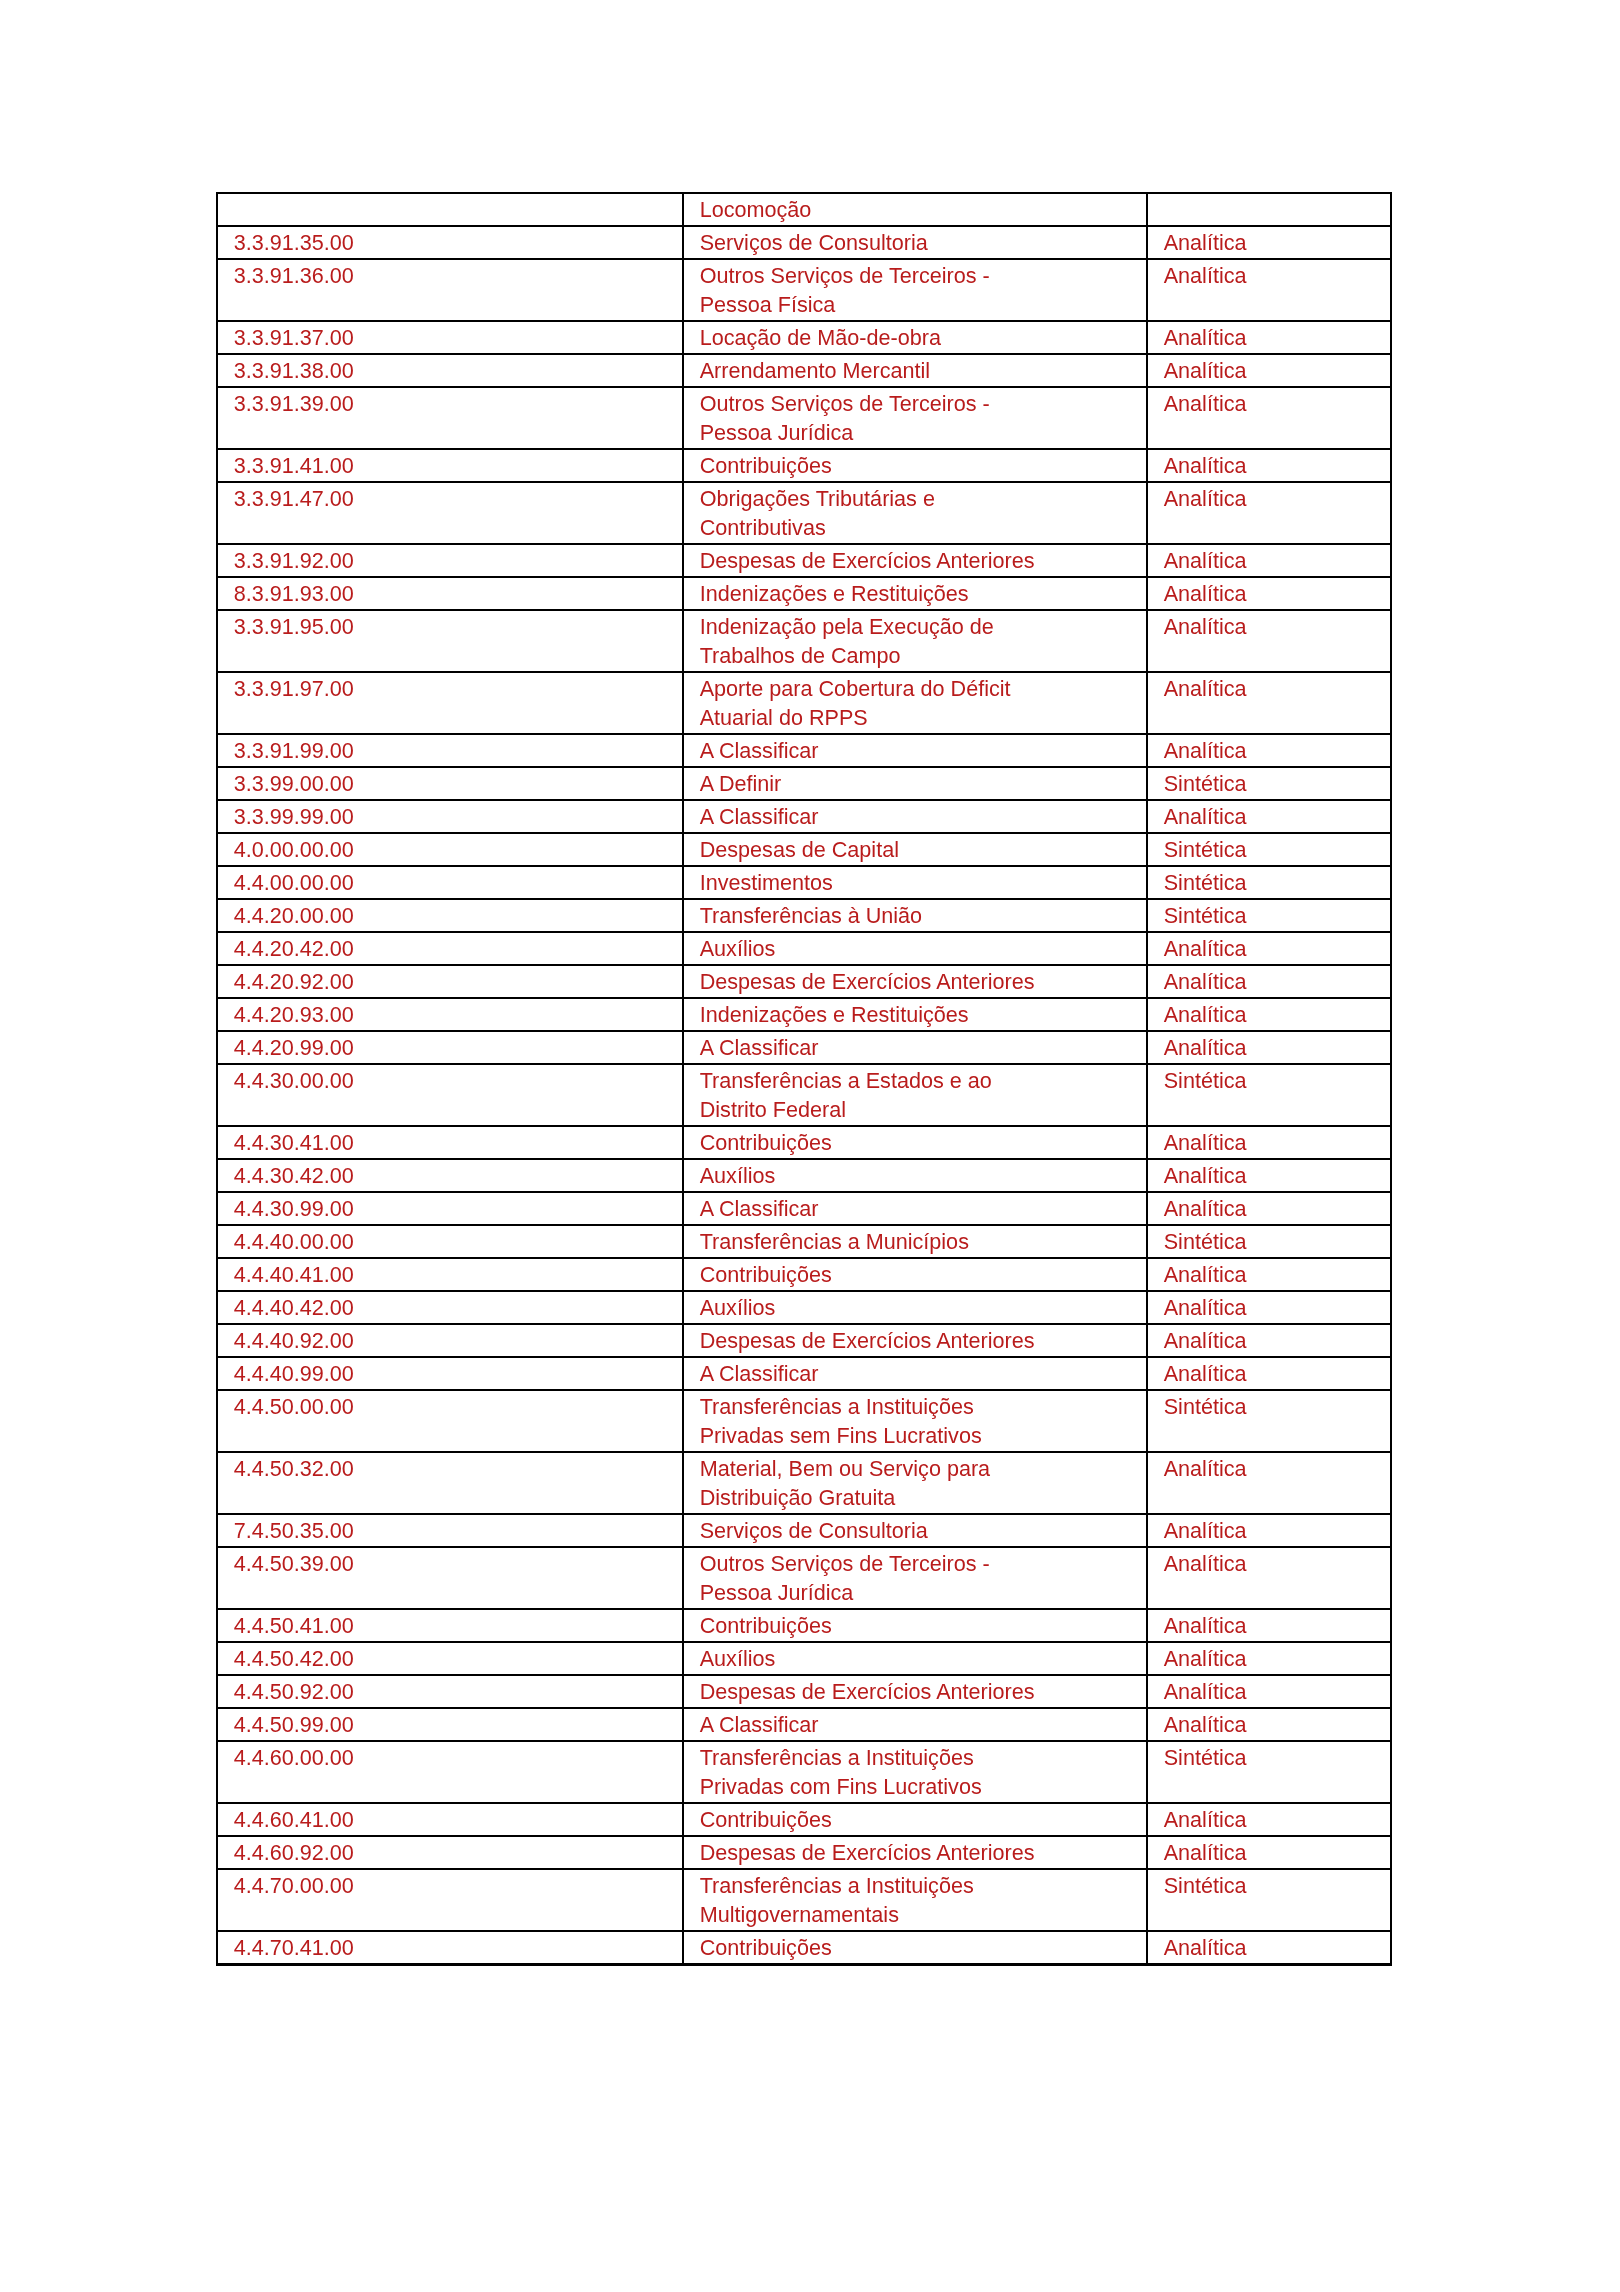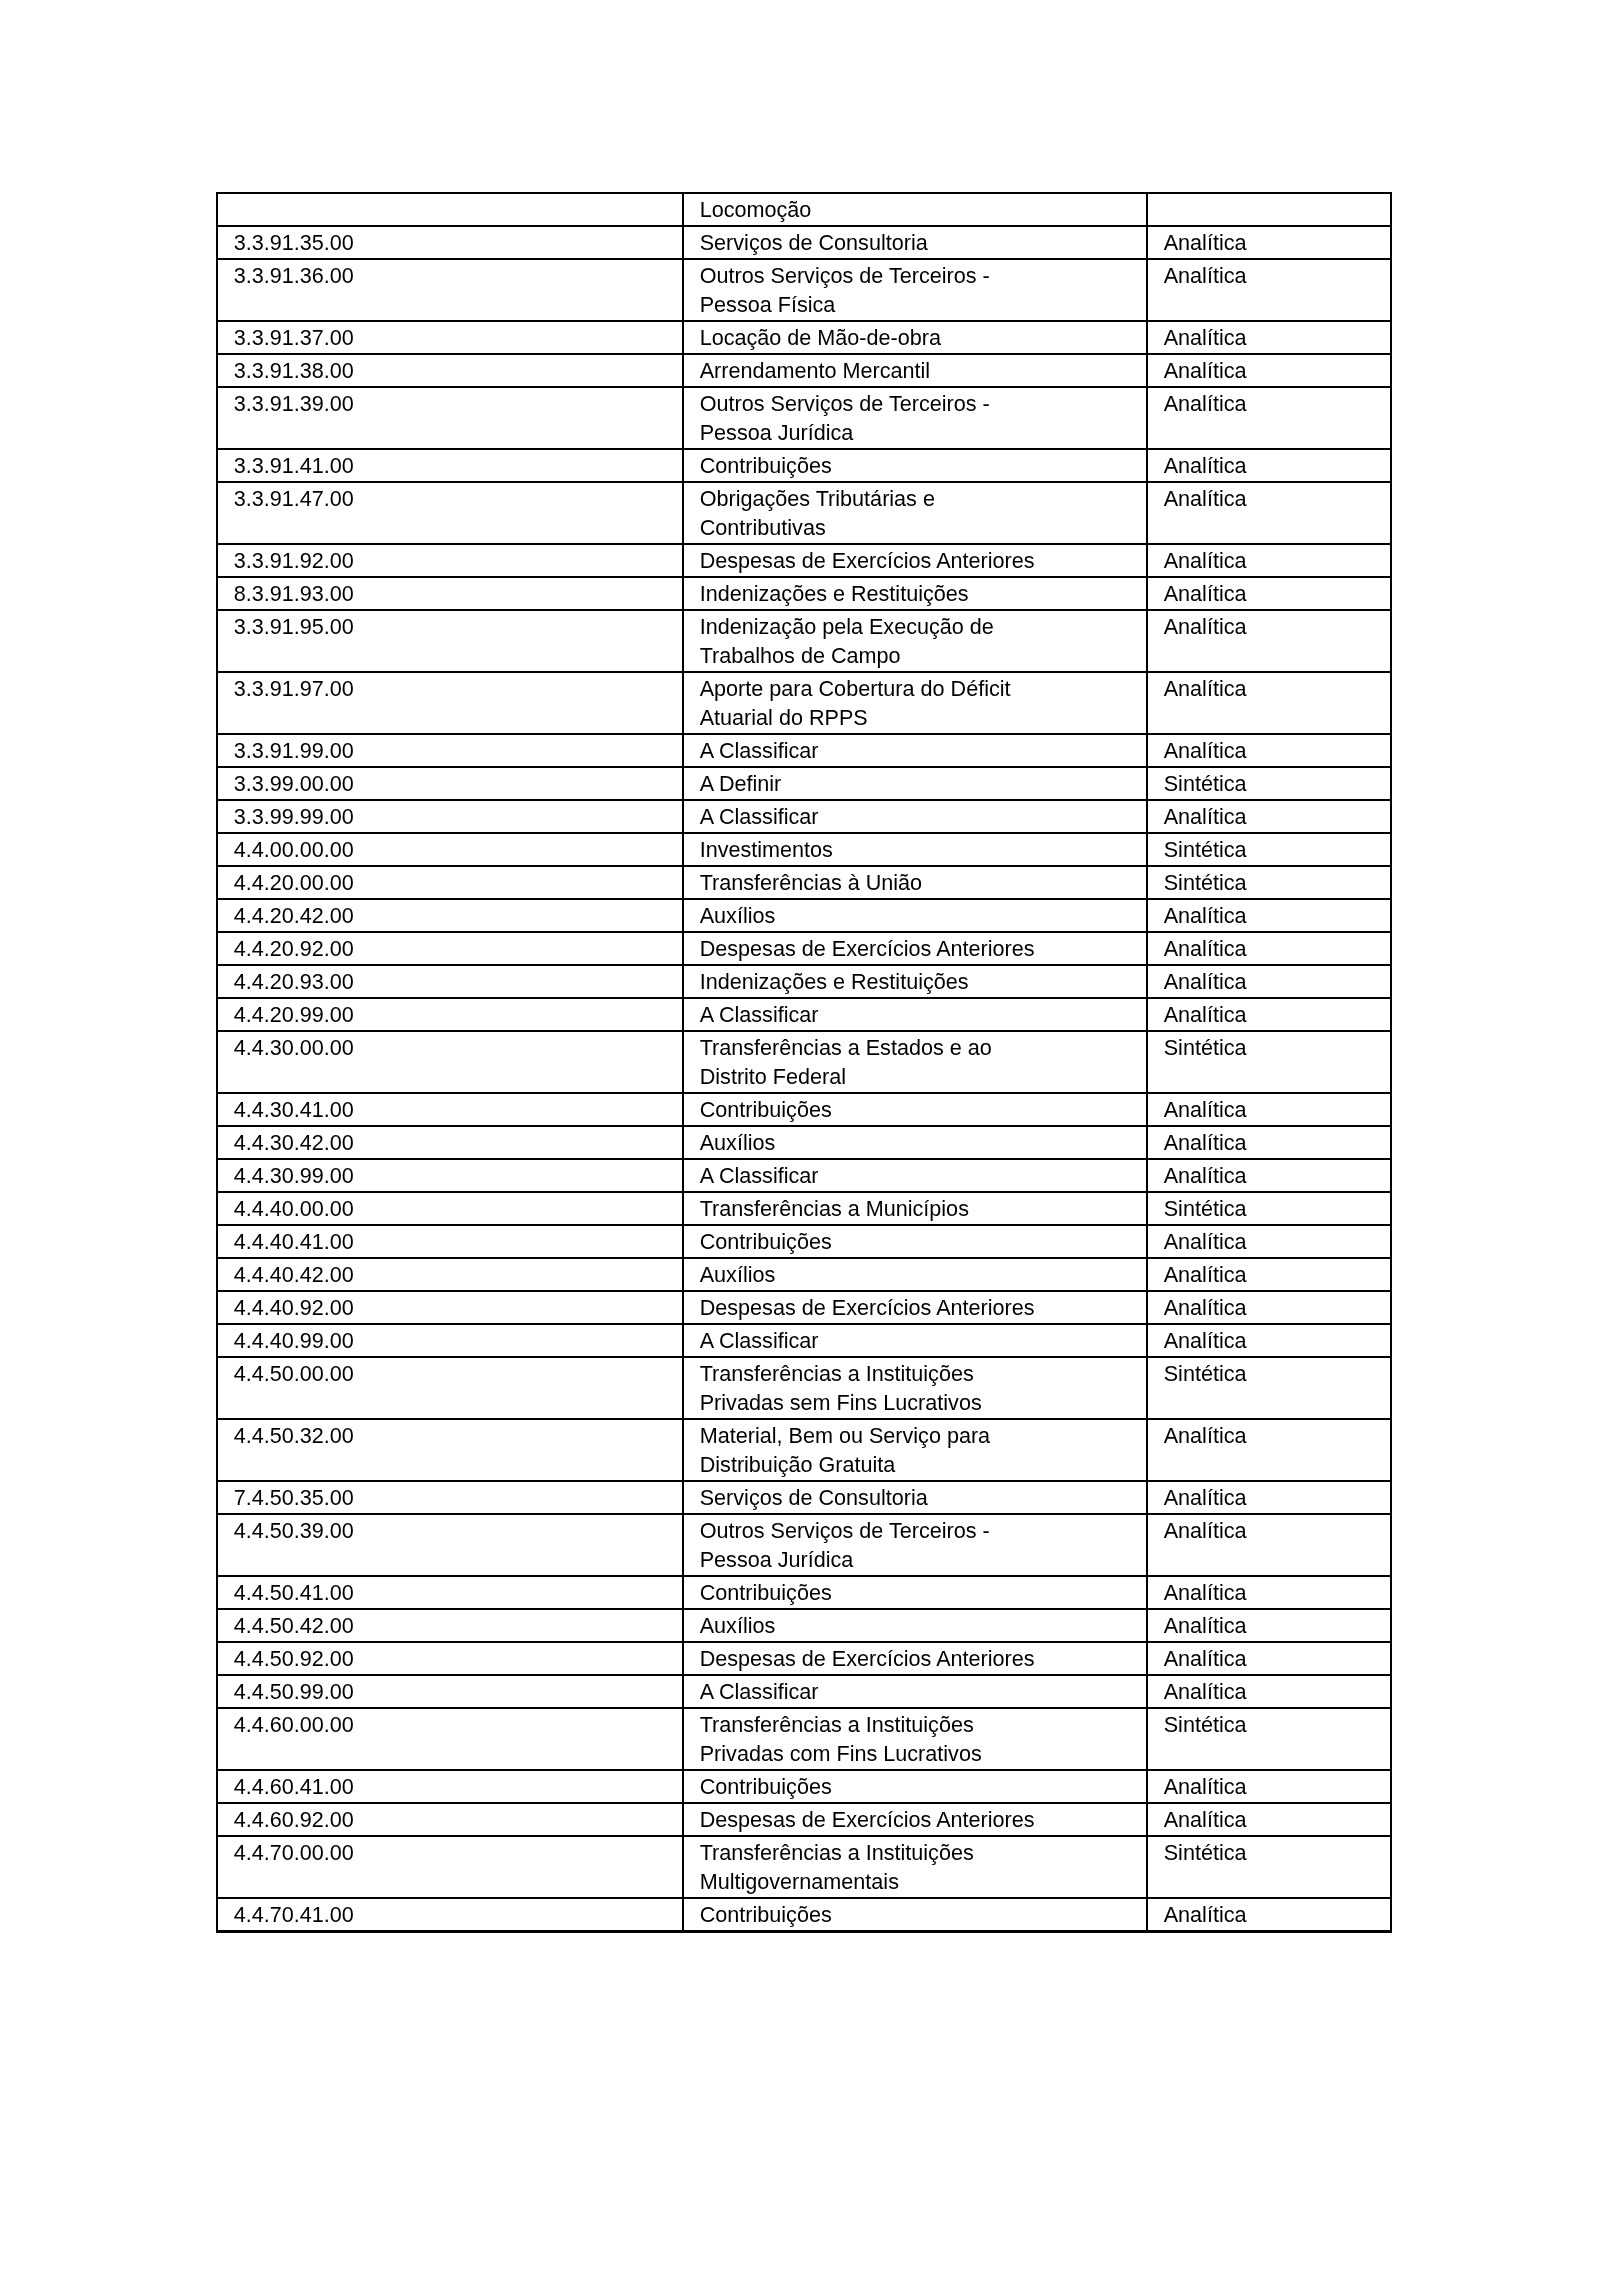--- a/index.html
+++ b/index.html
@@ -6,21 +6,21 @@
     margin: 0;
     padding: 0;
     background: #ffffff;
   }
   .page {
     position: relative;
     width: 1620px;
     height: 2293px;
     background: #ffffff;
     font-family: "Liberation Sans", sans-serif;
-    color: #000000;
+    color: #b91c1c;
     overflow: hidden;
   }
   table.class-table {
     position: absolute;
     left: 216px;
     top: 192px;
     width: 1173px;
     border-collapse: collapse;
     table-layout: fixed;
     border: 2.9px solid #000000;
@@ -124,20 +124,25 @@
           <td>3.3.99.00.00</td>
           <td>A Definir</td>
           <td>Sintética</td>
         </tr>
         <tr>
           <td>3.3.99.99.00</td>
           <td>A Classificar</td>
           <td>Analítica</td>
         </tr>
         <tr>
+          <td>4.0.00.00.00</td>
+          <td>Despesas de Capital</td>
+          <td>Sintética</td>
+        </tr>
+        <tr>
           <td>4.4.00.00.00</td>
           <td>Investimentos</td>
           <td>Sintética</td>
         </tr>
         <tr>
           <td>4.4.20.00.00</td>
           <td>Transferências à União</td>
           <td>Sintética</td>
         </tr>
         <tr>

